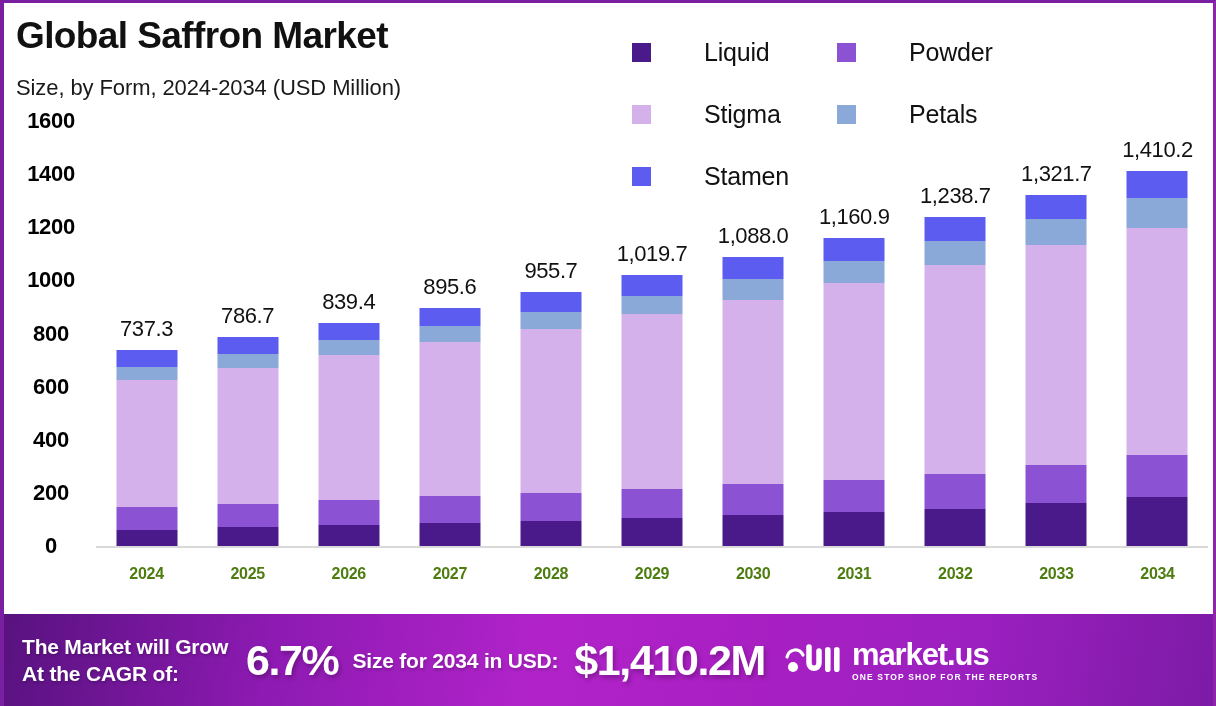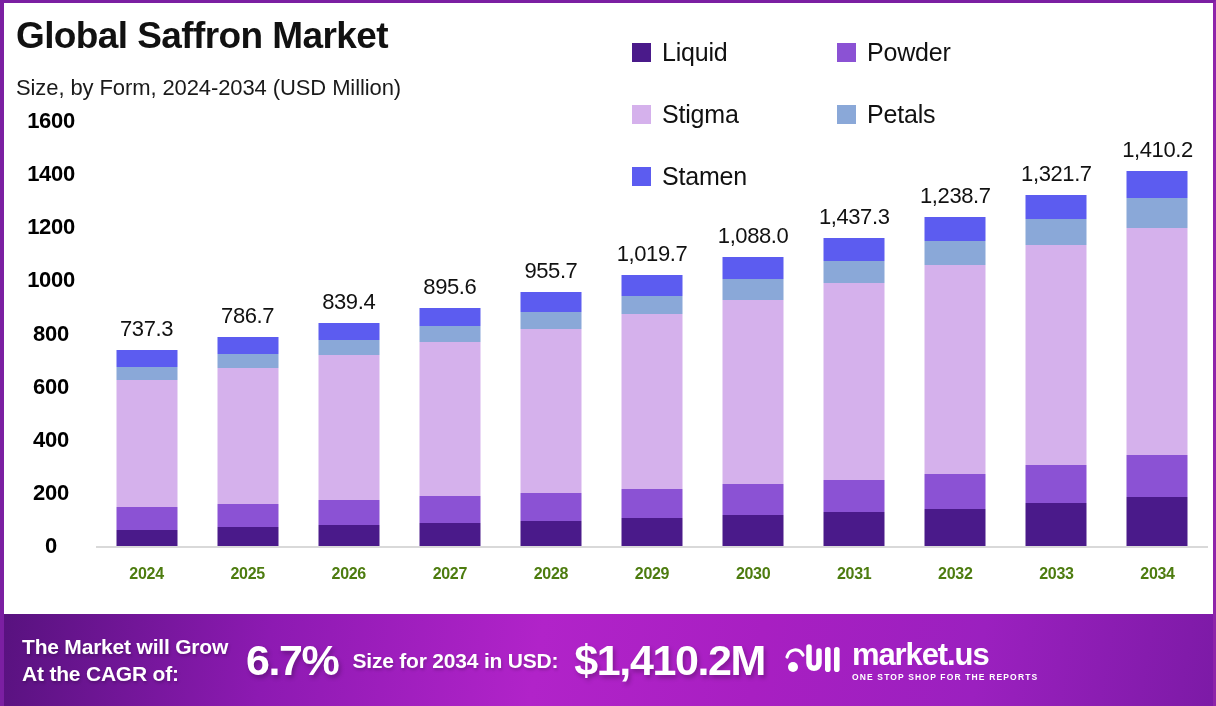--- a/index.html
+++ b/index.html
@@ -59,20 +59,21 @@
     width: 580px;
     display: flex;
     flex-wrap: wrap;
   }
 
   .legend-item {
     display: flex;
     align-items: center;
     width: 205px;
     height: 62px;
+    gap: 42px;
   }
 
   .legend-swatch {
     width: 19px;
     height: 19px;
     margin-right: 11px;
     flex: 0 0 auto;
   }
 
   .legend-label {
@@ -369,21 +370,21 @@
           <div class="bar-value" style="bottom: 297px;">1,088.0</div>
         </div>
         <div class="bar-slot">
           <div class="bar-stack">
             <div class="seg" style="background: rgb(92, 92, 240); height: 23.1094px;"></div>
             <div class="seg" style="background: rgb(138, 168, 216); height: 22.3125px;"></div>
             <div class="seg" style="background: rgb(213, 177, 236); height: 196.562px;"></div>
             <div class="seg" style="background: rgb(139, 82, 212); height: 32.4062px;"></div>
             <div class="seg" style="background: rgb(74, 26, 138); height: 34px;"></div>
           </div>
-          <div class="bar-value" style="bottom: 316.391px;">1,437.3</div>
+          <div class="bar-value" style="bottom: 316.391px;">1,160.9</div>
         </div>
         <div class="bar-slot">
           <div class="bar-stack">
             <div class="seg" style="background: rgb(92, 92, 240); height: 24.4375px;"></div>
             <div class="seg" style="background: rgb(138, 168, 216); height: 23.9062px;"></div>
             <div class="seg" style="background: rgb(213, 177, 236); height: 208.781px;"></div>
             <div class="seg" style="background: rgb(139, 82, 212); height: 34.5312px;"></div>
             <div class="seg" style="background: rgb(74, 26, 138); height: 37.4531px;"></div>
           </div>
           <div class="bar-value" style="bottom: 337.109px;">1,238.7</div>

